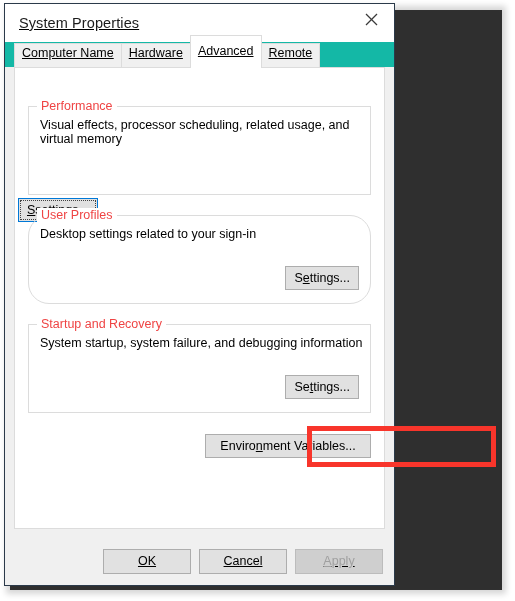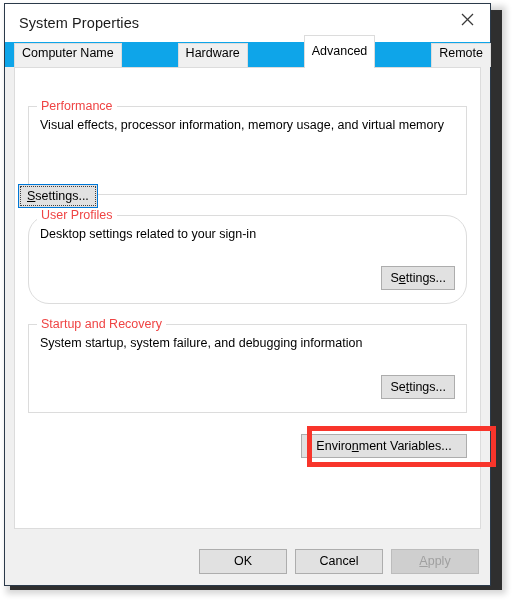--- a/index.html
+++ b/index.html
@@ -38,27 +38,28 @@
     background: #000000;
     opacity: 0.16;
     filter: blur(3px);
   }
 
   
   .window {
     position: absolute;
     left: 4px;
     top: 3px;
-    width: 487px;
+    width: 391px;
     height: 583px;
     background: #f0f0f0;
     border: 1px solid #2b3a4a;
     box-sizing: border-box;
     display: flex;
     flex-direction: column;
+    text-decoration: underline;
   }
 
   
   .titlebar {
     height: 38px;
     background: #ffffff;
     display: flex;
     align-items: center;
     flex: 0 0 auto;
     position: relative;
@@ -84,22 +85,21 @@
   .close-btn svg { display: block; }
 
   
   .tabstrip {
     height: 25px;
     position: relative;
     flex: 0 0 auto;
     padding-left: 9px;
     display: flex;
     align-items: flex-end;
-    background: #0ea5e9;
-    justify-content: space-between;
+    background: #14b8a6;
   }
   .tab {
     font-size: 12.5px;
     color: #000000;
     background: #f0f0f0;
     border: 1px solid #dcdcdc;
     border-bottom: none;
     padding: 2px 7px 3px 7px;
     margin-right: -1px;
     line-height: 15px;
@@ -262,21 +262,21 @@
       <div class="tab">
         <span>Remote</span>
       </div>
     </div>
 
     <div class="content">
 
 
       <div class="group" style="top:38px; height:89px;">
         <div class="group-label">Performance</div>
-        <div class="group-desc">Visual effects, processor information, memory usage, and virtual memory</div>
+        <div class="group-desc">Visual effects, processor scheduling, related usage, and virtual memory</div>
         <div class="btn focused group-btn" style="top:50px;">
           <span></span>
             <u>S</u>
             <span>settings...</span>
         </div>
       </div>
 
       <div class="group" style="top:147px; height:89px;border-radius:21px;">
         <div class="group-label">User Profiles</div>
         <div class="group-desc">Desktop settings related to your sign-in</div>

